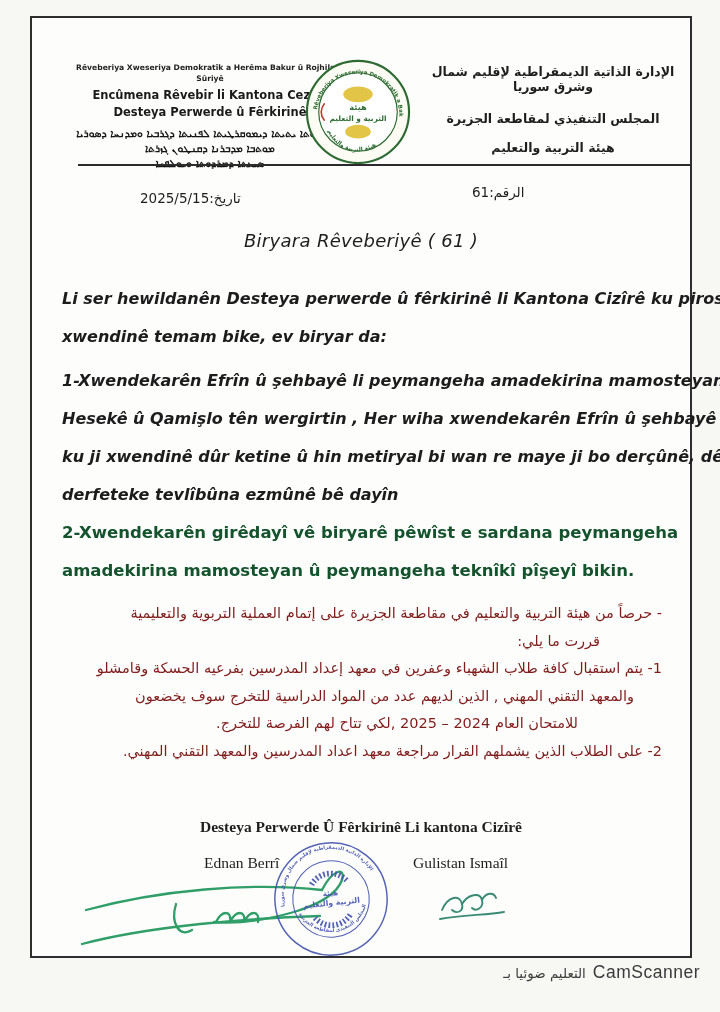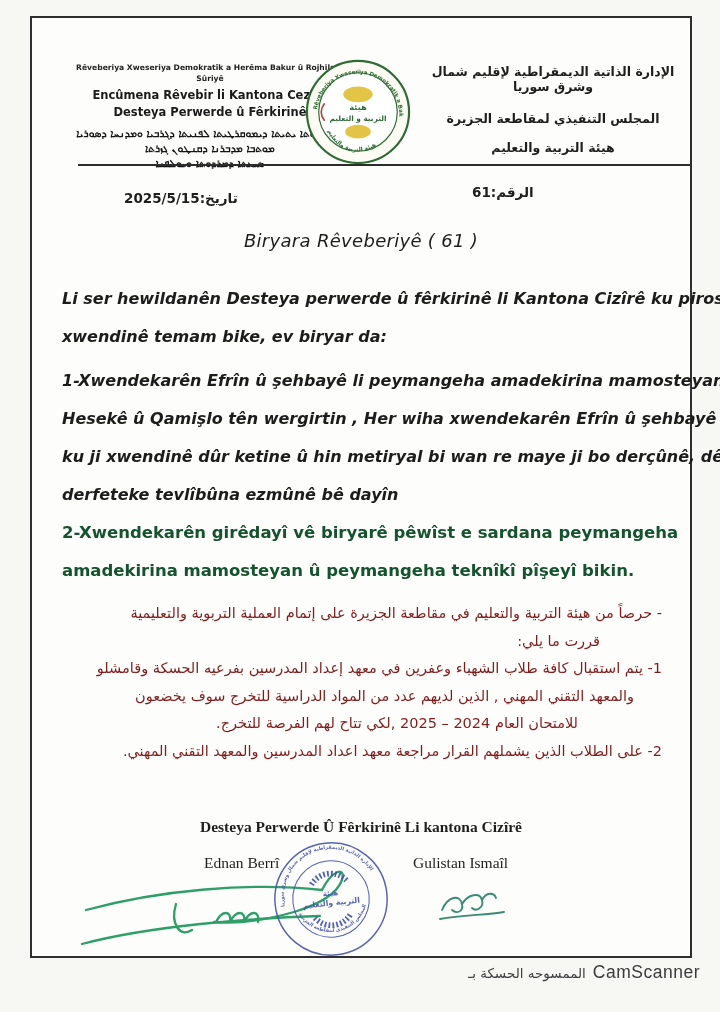--- a/index.html
+++ b/index.html
@@ -13,22 +13,22 @@
   .hdr-left .l2,.hdr-left .l3{font-size:11.5px;font-weight:bold;line-height:17px;color:#1a1a1a;}
   .hdr-left .l3{margin-bottom:5px;}
   .syr{font-size:10.5px;font-weight:bold;line-height:15px;letter-spacing:.5px;color:#151515;}
   .hdr-right{position:absolute;left:388px;top:46px;width:266px;direction:rtl;text-align:center;}
   .hdr-right .a1{font-size:12.5px;font-weight:bold;line-height:15px;margin-bottom:17px;}
   .hdr-right .a2{font-size:12.5px;font-weight:bold;line-height:15px;margin-bottom:14px;}
   .hdr-right .a3{font-size:12.5px;font-weight:bold;line-height:15px;}
   .seal{position:absolute;left:272px;top:40px;width:108px;height:108px;}
   .hdr-rule{position:absolute;left:46px;top:146px;width:612px;height:2px;background:#2c2c2c;}
   
-  .doc-number{position:absolute;left:440px;top:166px;direction:rtl;font-size:13.5px;font-weight:bold;text-align:center;}
-  .doc-date{position:absolute;left:92px;top:172px;direction:rtl;font-size:13.5px;font-weight:bold;}
+  .doc-number{position:absolute;left:440px;top:166px;direction:rtl;font-size:13.5px;font-weight:normal;text-align:center;}
+  .doc-date{position:absolute;left:108px;top:172px;direction:rtl;font-size:13.5px;font-weight:normal;}
   
   .doc-title{position:absolute;left:0;top:212px;width:100%;text-align:center;
              font-size:18px;font-weight:normal;font-style:italic;letter-spacing:.3px;}
   
   .body-flow{position:absolute;left:30px;top:262px;width:600px;}
   .k-line{font-size:16px;line-height:38px;height:38px;font-style:italic;font-weight:600;
           white-space:nowrap;color:#1c1c1c;}
   .k2-line{font-size:16.5px;line-height:38px;height:38px;font-weight:700;white-space:nowrap;color:#14532d;}
   .gap1{height:6px;} .gap2{height:0px;} .gap3{height:10px;}
   .ar-line{direction:rtl;text-align:right;font-size:14.5px;font-weight:400;line-height:27.5px;
@@ -158,16 +158,16 @@
         <path d="M8 24 C 14 10 26 8 28 18 C 30 26 22 28 18 24"></path>
         <path d="M28 18 C 34 8 46 6 48 14 C 50 22 42 26 38 22"></path>
         <path d="M48 14 C 52 6 60 6 62 12"></path>
         <path d="M6 33 C 28 29 52 29 70 26"></path>
       </g>
     </svg>
 
   </div>
 
   <div class="footer">
-    <span class="ar">الممسوحه الحسكة بـ</span>
+    <span class="ar">التعليم ضوئيا بـ</span>
     <span class="brand">CamScanner</span>
   </div>
 </div>
 
 </body></html>

